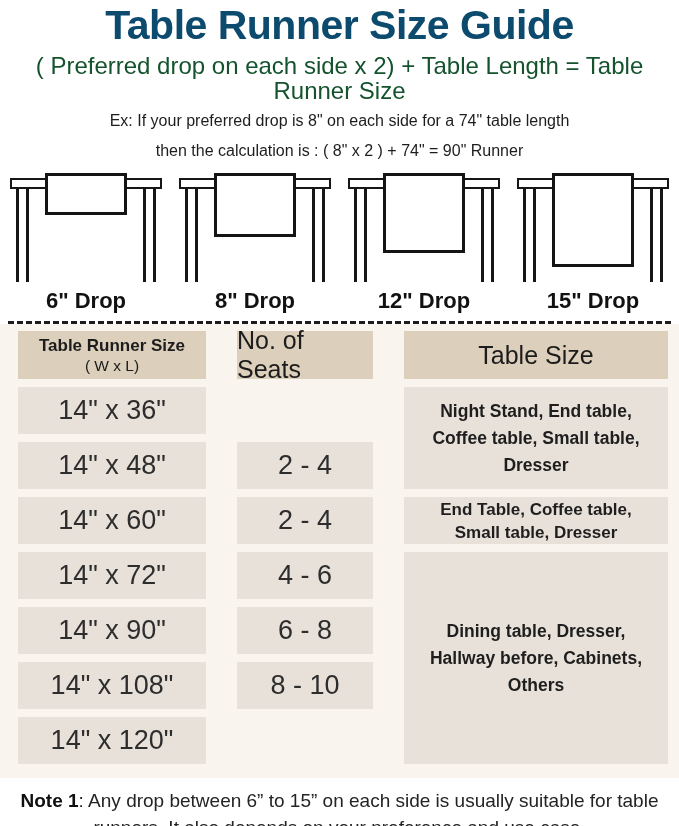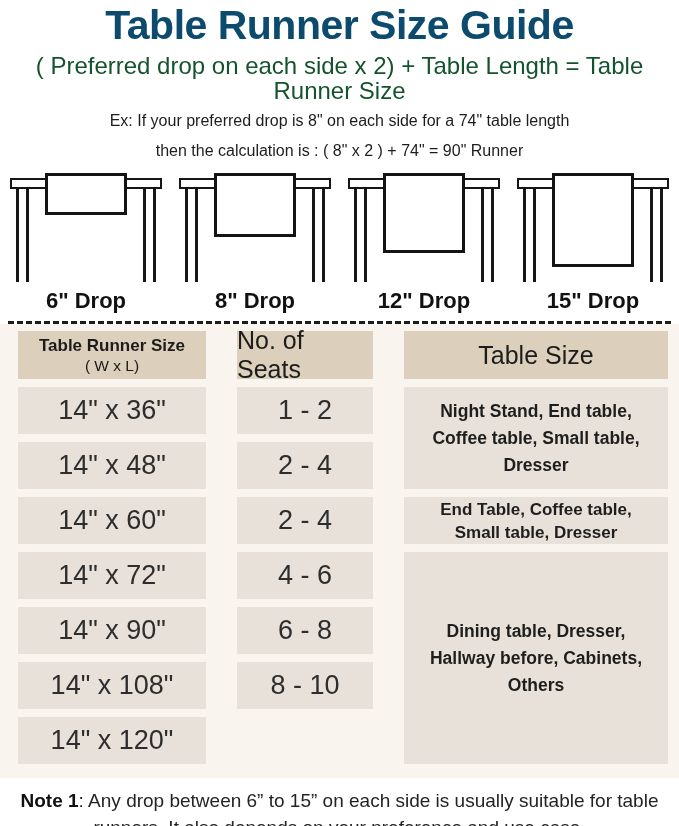--- a/index.html
+++ b/index.html
@@ -123,21 +123,20 @@
   </div>
 
   <div class="cell bcell" style="grid-row:2;grid-column:1">14" x 36"</div>
   <div class="cell bcell" style="grid-row:3;grid-column:1">14" x 48"</div>
   <div class="cell bcell" style="grid-row:4;grid-column:1">14" x 60"</div>
   <div class="cell bcell" style="grid-row:5;grid-column:1">14" x 72"</div>
   <div class="cell bcell" style="grid-row:6;grid-column:1">14" x 90"</div>
   <div class="cell bcell" style="grid-row:7;grid-column:1">14" x 108"</div>
   <div class="cell bcell" style="grid-row:8;grid-column:1">14" x 120"</div>
 
-  <div class="cell bcell" style="grid-row:2;grid-column:2">1 - 2</div>
   <div class="cell bcell" style="grid-row:3;grid-column:2">2 - 4</div>
   <div class="cell bcell" style="grid-row:4;grid-column:2">2 - 4</div>
   <div class="cell bcell" style="grid-row:5;grid-column:2">4 - 6</div>
   <div class="cell bcell" style="grid-row:6;grid-column:2">6 - 8</div>
   <div class="cell bcell" style="grid-row:7;grid-column:2">8 - 10</div>
 
   <div class="cell gcell tight" style="grid-row:4;grid-column:3">End Table, Coffee table, Small table, Dresser</div>
   <div class="cell gcell" style="grid-row:2 / span 2;grid-column:3">Night Stand, End table, Coffee table, Small table, Dresser</div>
   <div class="cell gcell" style="grid-row:5 / span 4;grid-column:3">Dining table, Dresser, Hallway before, Cabinets, Others</div>
 </div>

